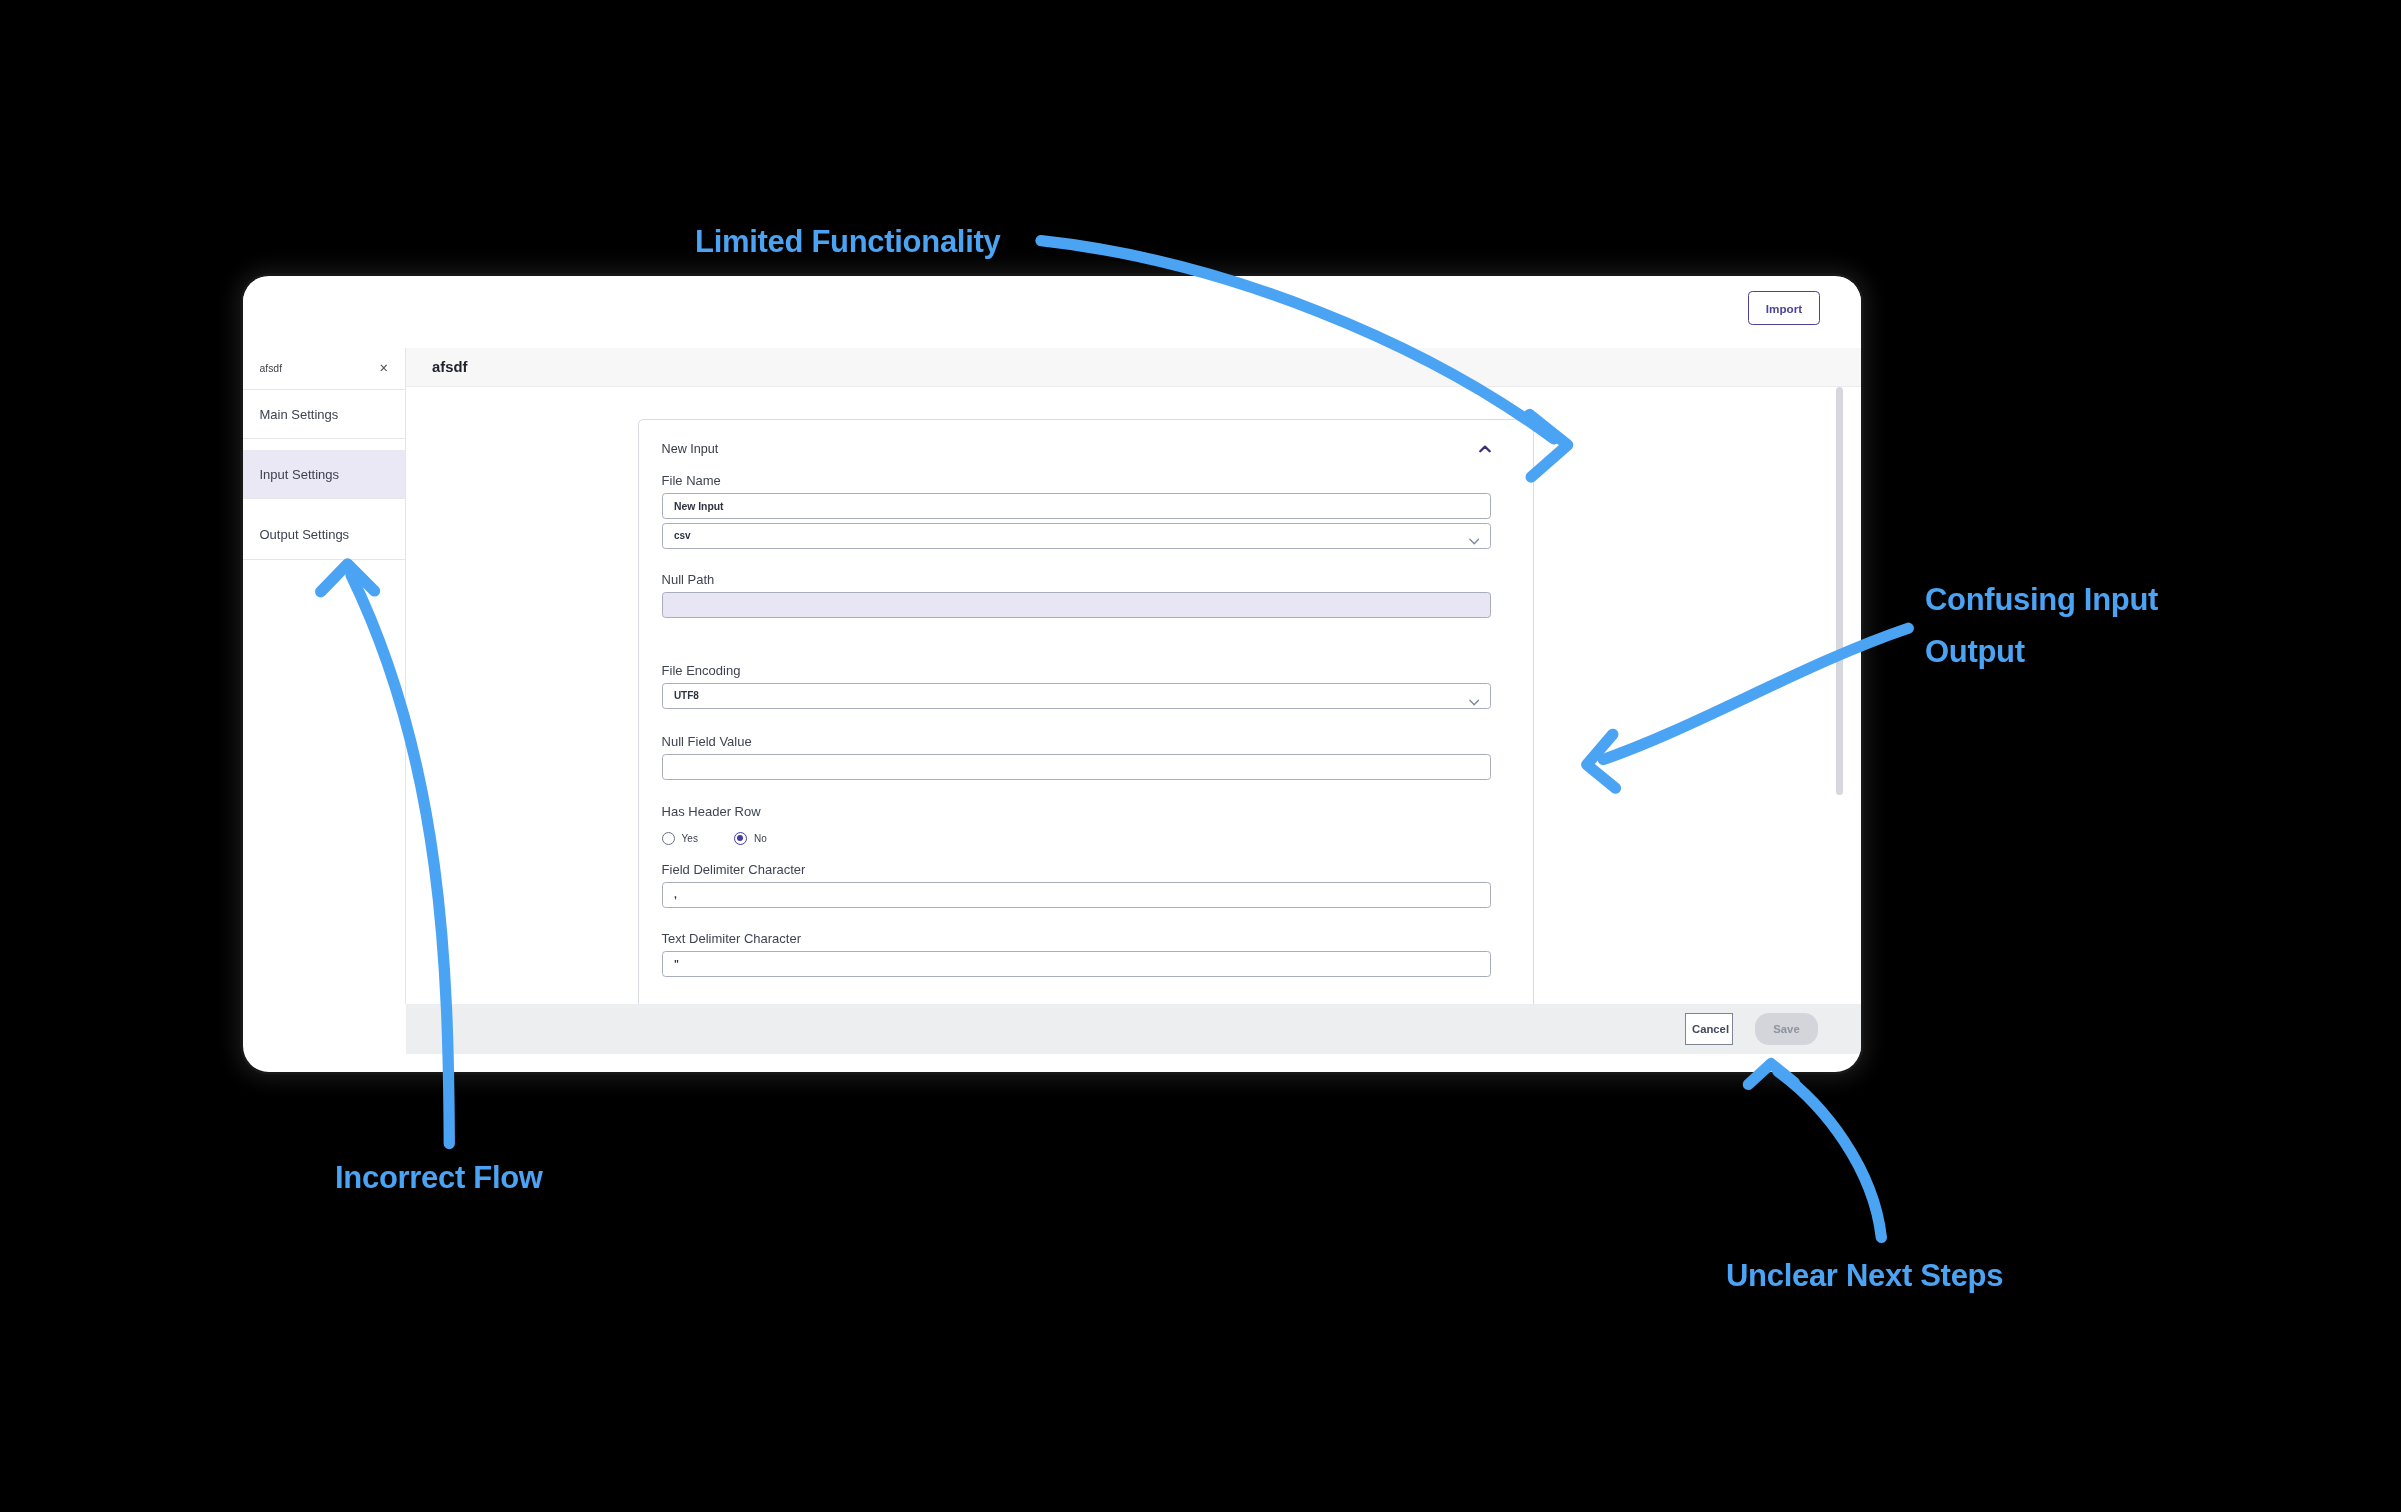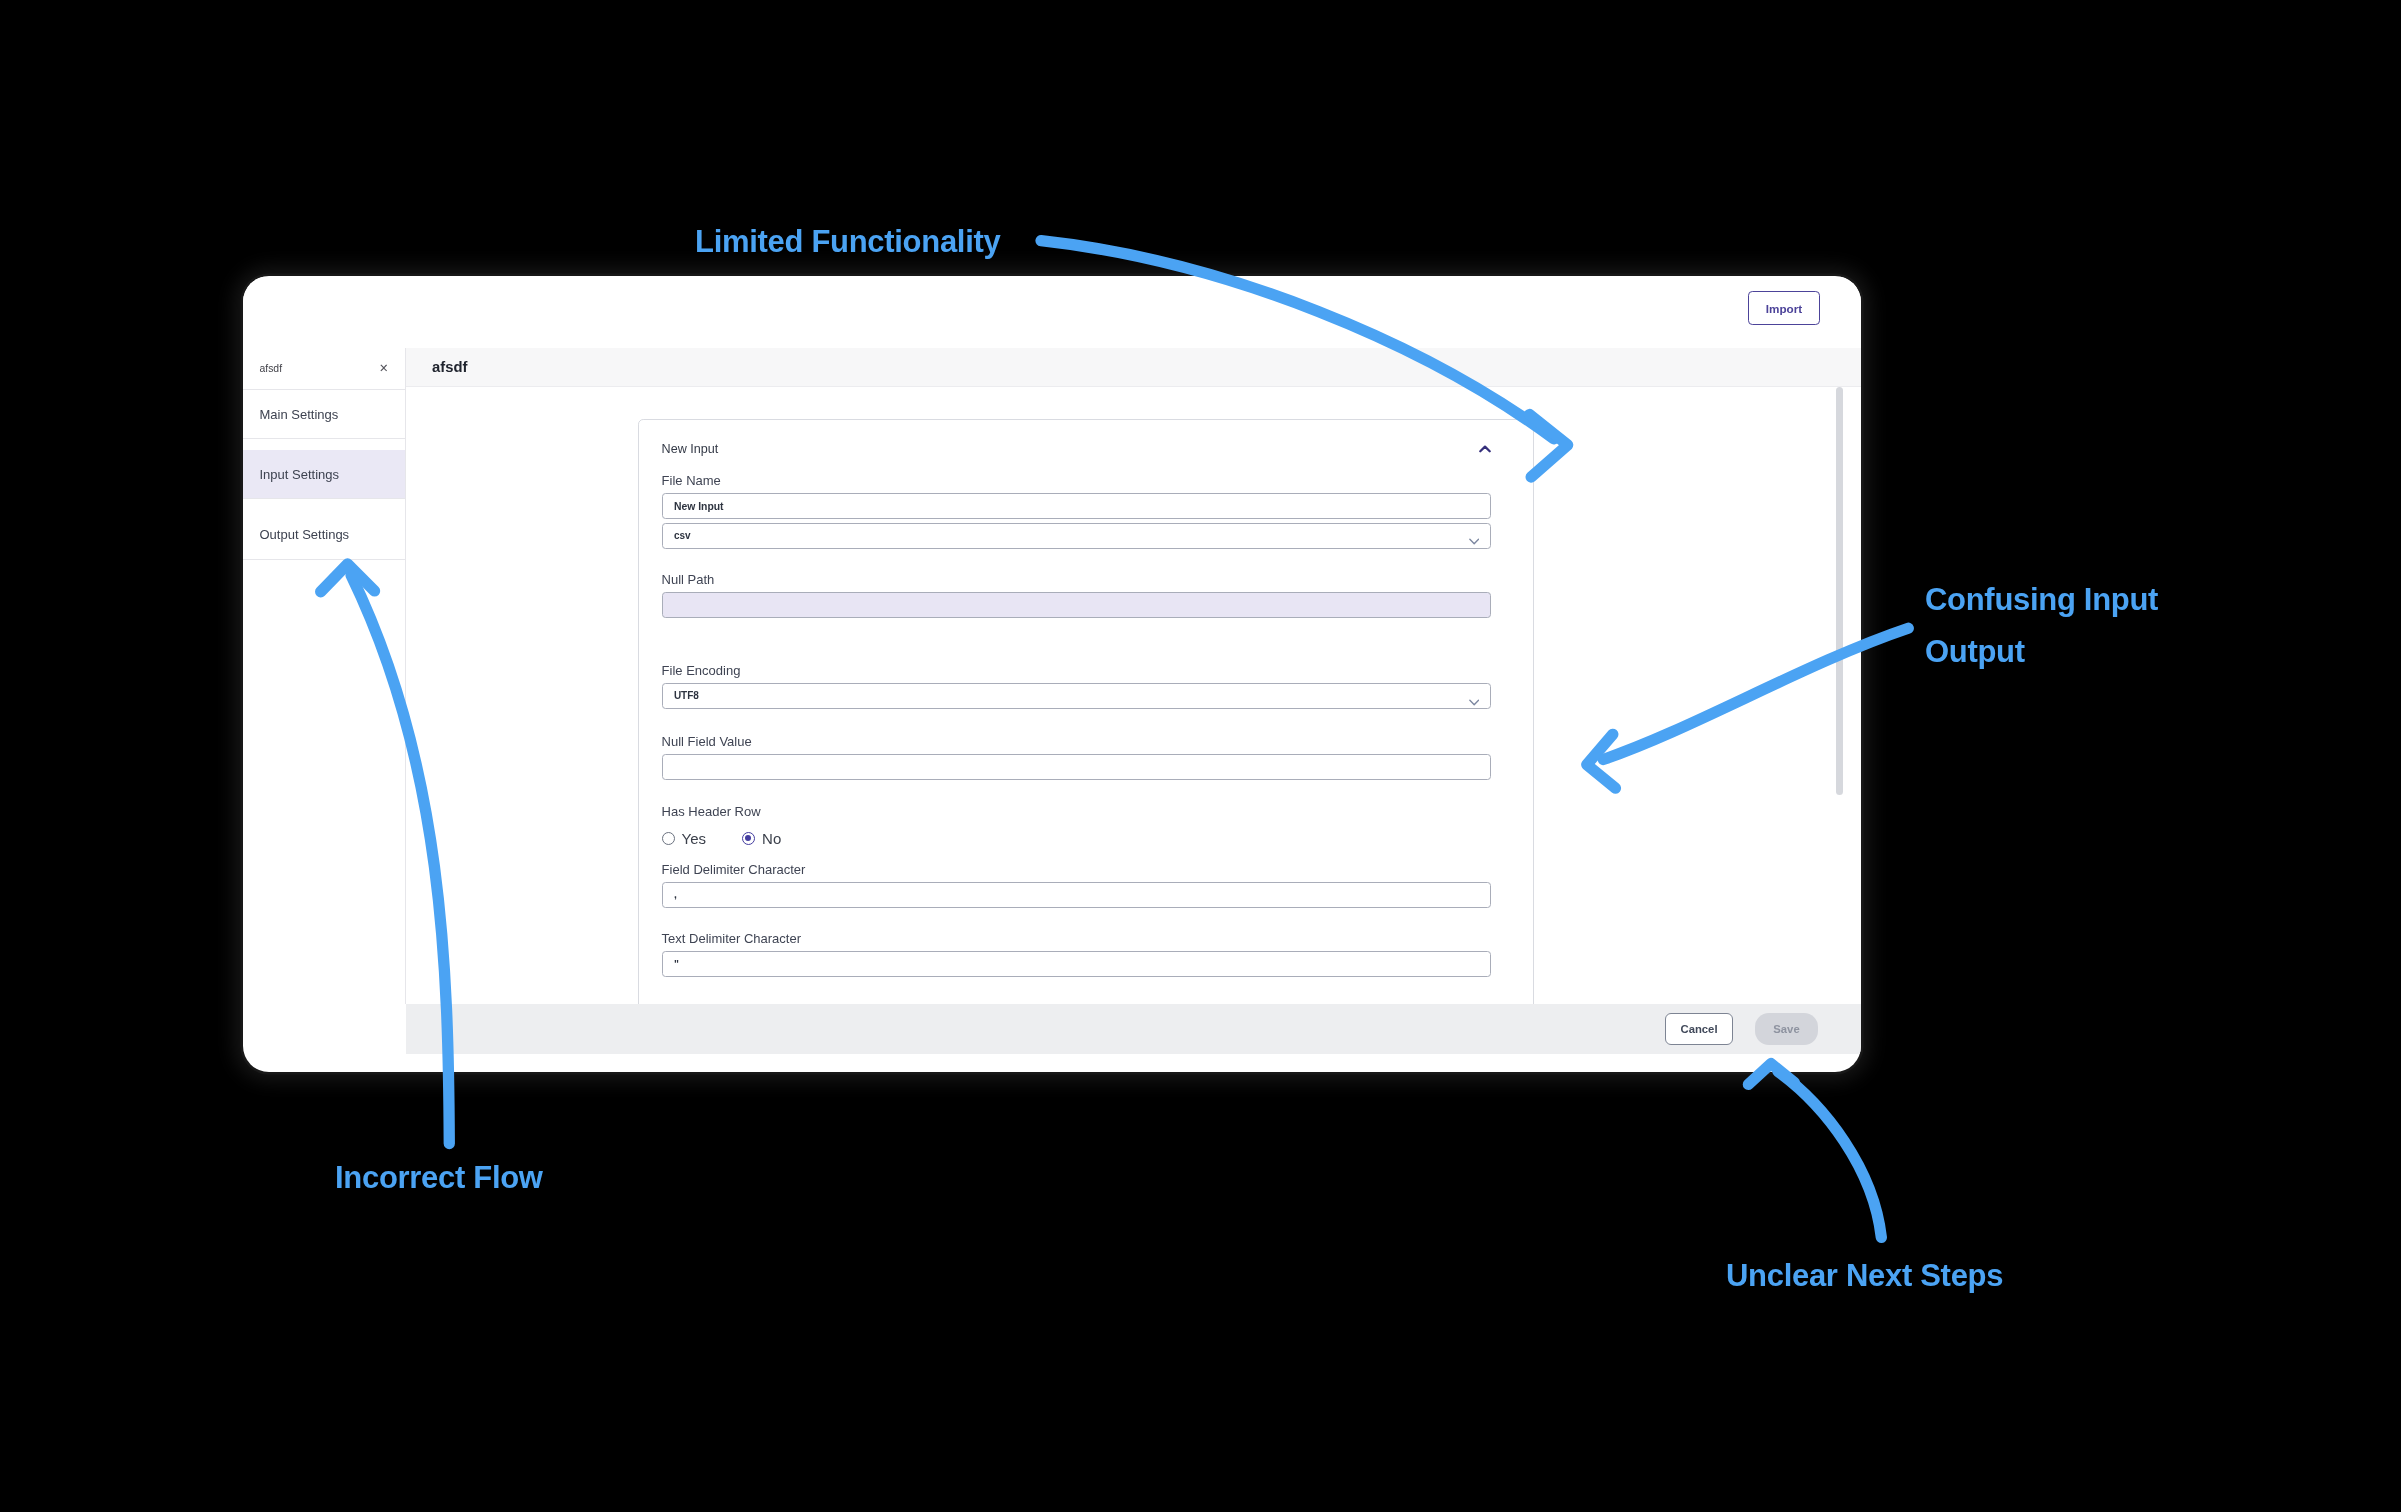--- a/index.html
+++ b/index.html
@@ -59,30 +59,30 @@
   .mt-label-lg{margin-top:22.6px;} .mt-label-md{margin-top:15.6px;} .mt-label-xl{margin-top:44px;}
   .mt-label-nf{margin-top:24px;} .mt-label-hh{margin-top:23.5px;}
   .mt-input{margin-top:3.5px;}
   .radio-row{margin-top:10.4px;display:flex;align-items:center;gap:36px;height:14px;}
   .radio-opt{display:flex;align-items:center;gap:7px;cursor:pointer;}
   .radio-circle{width:13px;height:13px;border-radius:50%;border:1.3px solid #6b7280;box-sizing:border-box;background:#fff;position:relative;}
   .radio-opt.checked .radio-circle{border-color:var(--radio-purple);}
   .radio-opt.checked .radio-circle::after{
     content:"";position:absolute;left:2.2px;top:2.2px;width:6px;height:6px;border-radius:50%;background:var(--radio-purple);
   }
-  .radio-label{font-size:15px;color:#3a3f4a;}
+  .radio-label{font-size:10px;color:#3a3f4a;}
   
   .v-scrollbar{position:absolute;left:1593px;top:111px;width:7px;height:408px;background:#d6d8dd;border-radius:3.5px;cursor:pointer;}
   
   .footer{
     position:absolute;left:163px;top:728px;width:1455px;height:50px;background:#edeef0;
     display:flex;align-items:center;justify-content:flex-end;gap:22px;padding-right:43px;box-sizing:border-box;
   }
   .btn-cancel{
-    width:68px;height:32px;background:#fff;border:1.3px solid #7d8493;border-radius:6px;
+    width:48px;height:32px;background:#fff;border:1.3px solid #7d8493;border-radius:0;
     font-size:11.3px;font-weight:bold;color:#41495a;cursor:pointer;font-family:"Liberation Sans",sans-serif;
   }
   .btn-save{
     width:63px;height:32px;background:#d3d5db;border:none;border-radius:14px;
     font-size:11.3px;font-weight:bold;color:#8e93a0;cursor:pointer;font-family:"Liberation Sans",sans-serif;
   }
   
   .annotation{
     position:absolute;color:var(--annotation-blue);font-size:31px;font-weight:bold;
     letter-spacing:-0.3px;line-height:52px;white-space:pre-line;

